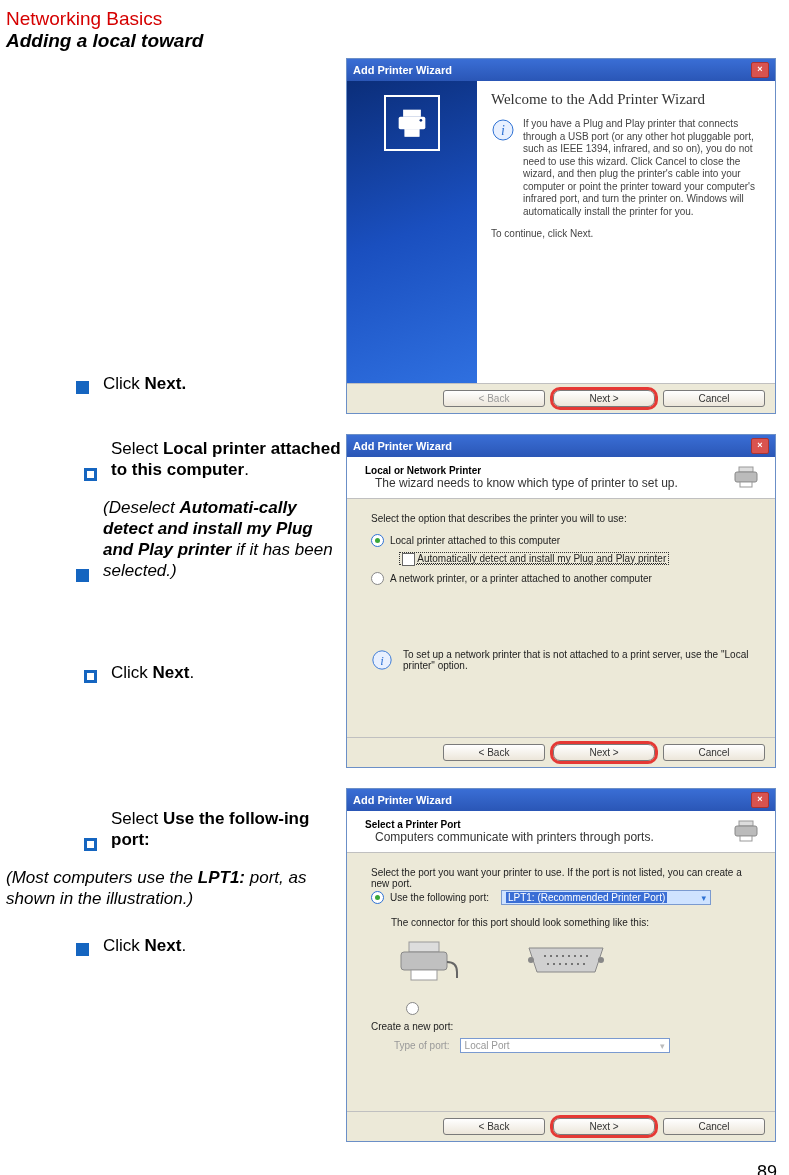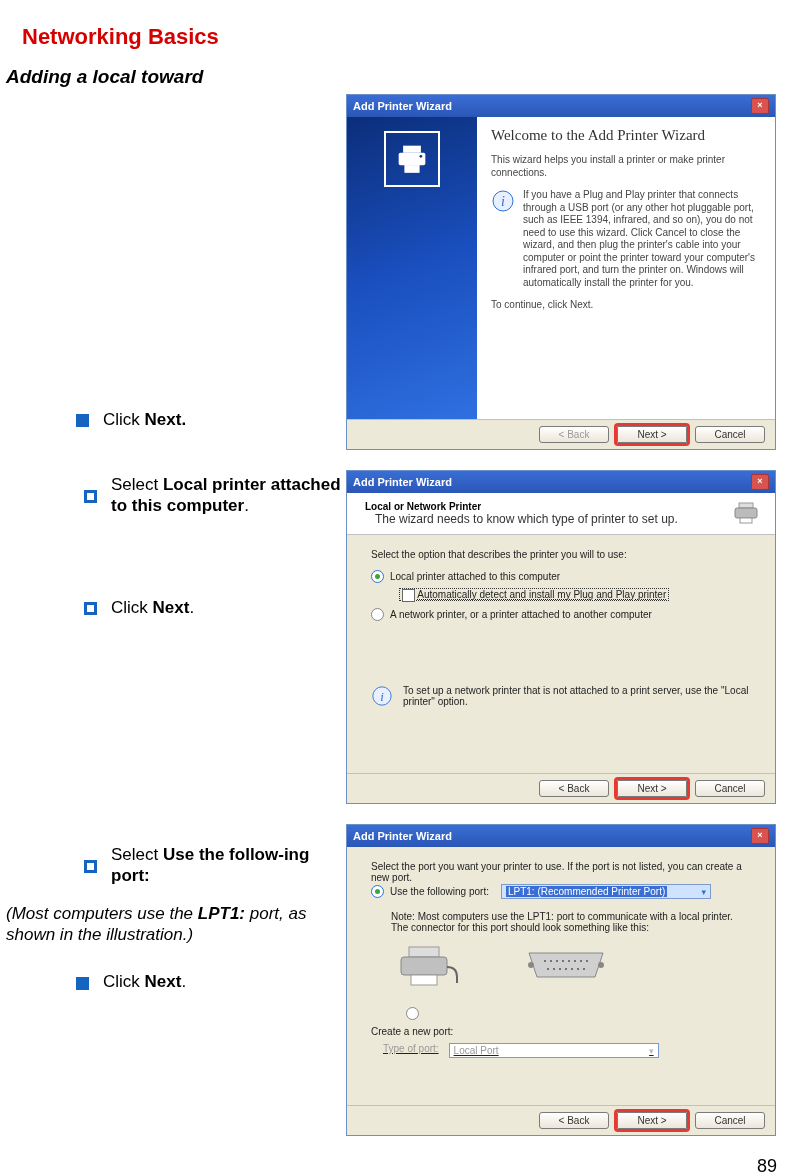--- a/index.html
+++ b/index.html
@@ -6,33 +6,33 @@
     margin: 0;
     padding: 8px 12px 8px 6px;
     font-family: Arial, Helvetica, sans-serif;
     width: 789px;
     box-sizing: border-box;
     background: #fff;
     color: #000;
   }
   .title-red {
     color: #d50000;
-    font-weight: bold;
-    font-size: 22px;
-    margin: 16px;
+    font-weight: normal;
+    font-size: 19px;
+    margin: 0;
   }
   .title-black {
     font-weight: bold;
     font-style: italic;
     font-size: 19px;
     margin: 0 0 6px 0;
   }
   .bullet-row {
     display: flex;
-    align-items: center;
+    align-items: flex-end;
     margin: 4px 0;
   }
   .bullet-sq {
     width: 13px;
     height: 13px;
     flex: 0 0 13px;
     margin-right: 14px;
     margin-top: 3px;
   }
   .sq-solid { background: #1565c0; }
@@ -73,30 +73,30 @@
   .wiz-btnrow {
     display: flex;
     justify-content: flex-end;
     gap: 8px;
     padding: 6px 10px;
     border-top: 1px solid #c0c0c0;
     background: #ece9d8;
   }
   .wiz-btn {
     min-width: 60px;
-    padding: 2px 4px;
+    padding: 2px 20px;
     border: 1px solid #7a7a7a;
     border-radius: 3px;
     background: linear-gradient(#fff, #ece6da);
     font-size: 10px;
     text-align: center;
     color: #333;
   }
   .wiz-btn.disabled { color: #999; }
-  .wiz-btn.hl-red { outline: 3px solid #e53935; border-radius: 1px; }
+  .wiz-btn.hl-red { outline: 3px solid #e53935; border-radius: 7px; }
 
   
   .wiz1-body { display: flex; height: 302px; }
   .wiz1-side {
     width: 130px;
     background: linear-gradient(160deg, #0b2e7a 0%, #1a4fbf 50%, #2f70e0 100%);
     position: relative;
   }
   .wiz1-side-iconwrap {
     position: absolute; top: 14px; left: 50%; transform: translateX(-50%);
@@ -175,21 +175,20 @@
           <svg viewBox="0 0 40 36" width="36" height="32">
             <rect x="10" y="3" width="20" height="8" fill="#fff"></rect>
             <rect x="5" y="11" width="30" height="14" rx="2" fill="#fff"></rect>
             <rect x="12" y="25" width="16" height="8" fill="#fff" stroke="#fff"></rect>
             <circle cx="30" cy="15" r="1.5" fill="#0b2e7a"></circle>
           </svg>
         </div>
       </div>
       <div class="wiz1-main">
         <div class="wiz1-h">Welcome to the Add Printer Wizard</div>
-        <div class="wiz1-p">This wizard helps you install a printer or make printer connections.</div>
         <div class="wiz1-info">
           <span>
             <svg width="24" height="24" viewBox="0 0 24 24">
                 <circle cx="12" cy="12" r="10" fill="#e8f0ff" stroke="#2f72d4"></circle>
                 <text x="12" y="17" text-anchor="middle" font-size="14" fill="#2f72d4" font-family="Georgia" font-style="italic">i</text>
               </svg>
           </span>
           <div class="wiz1-p" style="margin:0;">If you have a Plug and Play printer that connects through a USB port (or any other hot pluggable port, such as IEEE 1394, infrared, and so on), you do not need to use this wizard. Click Cancel to close the wizard, and then plug the printer's cable into your computer or point the printer toward your computer's infrared port, and turn the printer on. Windows will automatically install the printer for you.</div>
         </div>
         <div class="wiz1-p">To continue, click Next.</div>
@@ -206,20 +205,28 @@
 <div class="row-flex mt-20">
   <div class="left-col">
     <div style="margin-left:78px;">
       <div class="bullet-row">
         <span class="bullet-sq sq-hollow"></span>
         <span class="instr-text">
           <span>Select </span><b>Local printer attached to this computer</b><span>.</span>
         </span>
       </div>
     </div>
+    <div style="margin-left:70px; margin-top:16px;">
+      <div class="bullet-row">
+        <span class="bullet-sq sq-solid"></span>
+        <span class="instr-text italic">
+          <span>(Deselect </span><b>Automati-cally detect and install my Plug and Play printer</b><span> if it has been selected.)</span>
+        </span>
+      </div>
+    </div>
     <div style="margin-left:78px; margin-top:80px;">
       <div class="bullet-row">
         <span class="bullet-sq sq-hollow"></span>
         <span class="instr-text">
           <span>Click </span><b>Next</b><span>.</span>
         </span>
       </div>
     </div>
   </div>
 
@@ -297,33 +304,45 @@
           <span>Click </span><b>Next</b><span>.</span>
         </span>
       </div>
     </div>
   </div>
 
   <div class="wiz" style="width:430px;">
     <div class="wiz-titlebar">
       <span>Add Printer Wizard</span>
       <span class="wiz-x">×</span>
+    </div>
+    <div class="wiz-head">
+      <div>
+        <div class="wiz-head-t">Select a Printer Port</div>
+        <div class="wiz-head-s">Computers communicate with printers through ports.</div>
+      </div>
+      <span class="printer-icon-sm">
+        <svg viewBox="0 0 30 24" width="30" height="24">
+            <rect x="8" y="2" width="14" height="5" fill="#ddd" stroke="#999"></rect>
+            <rect x="4" y="7" width="22" height="10" rx="2" fill="#bbb" stroke="#888"></rect>
+            <rect x="9" y="17" width="12" height="5" fill="#fff" stroke="#999"></rect>
+          </svg>
+      </span>
     </div>
     <div class="wiz-body" style="height:230px;">
       <div>Select the port you want your printer to use.  If the port is not listed, you can create a new port.</div>
       <div class="radio" style="margin-top:1px;">
         <span class="radio-dot on"></span>
         <span>Use the following port:</span>
         <span class="sel" style="width:200px; background:#cfe3ff; margin-left:6px;">
           <span style="color:#fff; background:#3a6ed5; padding:0 2px;">LPT1: (Recommended Printer Port)</span>
           <span class="arrow">▾</span>
         </span>
       </div>
       <div style="margin-left:20px; margin-top:8px;">
-        <div>Note: Most computers use the LPT1: port to communicate with a local printer.</div>
         <div>The connector for this port should look something like this:</div>
       </div>
       <div style="margin-left:20px; margin-top:10px; display:flex; gap:60px; align-items:center;">
         <span>
           <svg width="70" height="48" viewBox="0 0 70 48">
             <rect x="18" y="4" width="30" height="10" fill="#ddd" stroke="#999"></rect>
             <rect x="10" y="14" width="46" height="18" rx="3" fill="#c0c0c0" stroke="#888"></rect>
             <rect x="20" y="32" width="26" height="10" fill="#fff" stroke="#999"></rect>
             <path d="M56 24 Q66 24 66 34 L66 40" stroke="#666" fill="none" stroke-width="2"></path>
           </svg>
@@ -350,21 +369,21 @@
                 <circle cx="57" cy="22" r="1"></circle>
                 <circle cx="63" cy="22" r="1"></circle>
               </g>
           </svg>
         </span>
       </div>
       <div class="radio" style="margin-top:14px;flex-direction:column;">
         <span class="radio-dot off"></span>
         <span>Create a new port:</span>
       </div>
-      <div style="margin-left:12px; margin-top:2px; display:flex; align-items:flex-start; gap:10px;text-decoration:underline;">
+      <div style="margin-left:23px; margin-top:2px; display:flex; align-items:center; gap:10px;">
         <span style="color:#999;">Type of port:</span>
         <span class="sel" style="width:200px; color:#999;">
           <span>Local Port</span>
           <span class="arrow" style="color:#bbb;">▾</span>
         </span>
       </div>
     </div>
     <div class="wiz-btnrow">
       <span class="wiz-btn">&lt; Back</span>
       <span class="wiz-btn hl-red">Next &gt;</span>

